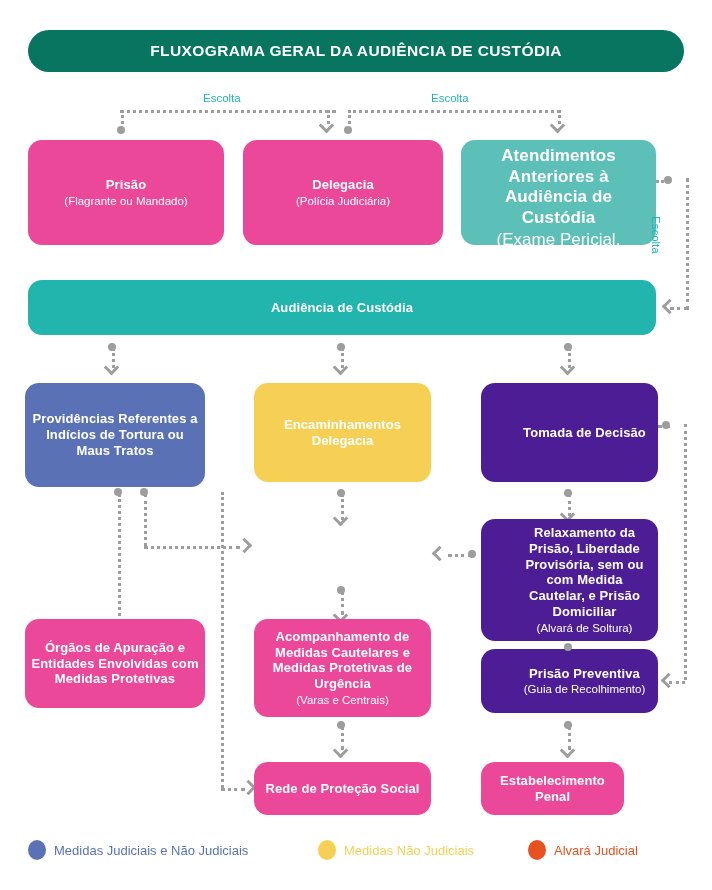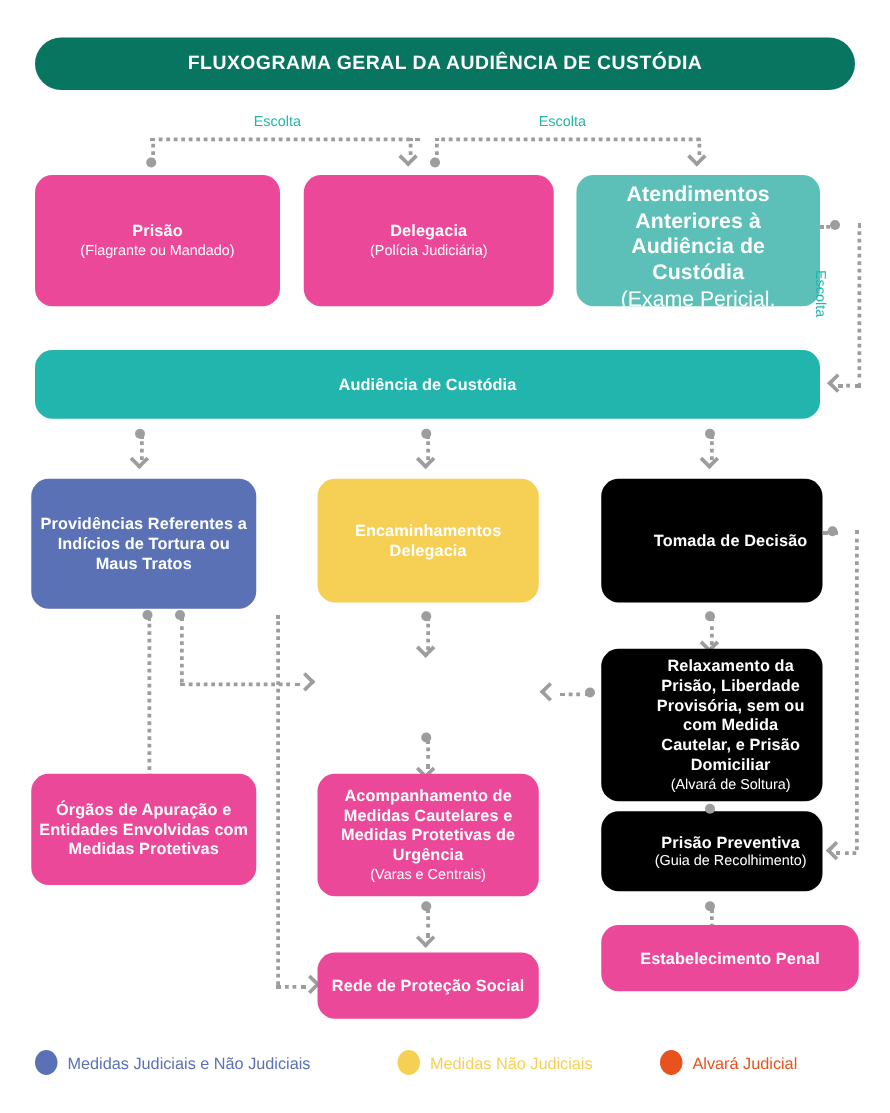--- a/index.html
+++ b/index.html
@@ -58,21 +58,21 @@
     font-size: 15.5px;
     letter-spacing: .4px;
   }
 
   
   .c-teal   { background: #ec4899; }
   .c-bright { background: #22b5ad; }
   .c-green  { background: #0d8266; }
   .c-blue   { background: #5a72b5; }
   .c-yellow { background: #f6d055; }
-  .c-orange { background: #000000; padding-left: 36px; }
+  .c-orange { background: #4c1d95; padding-left: 36px; }
 
   
   #box-anteriores {
     padding: 0;
     justify-content: flex-start;
     background: #5cc0b8;
   }
   #box-anteriores .seg-top {
     flex: 1;
     width: 100%;
@@ -294,21 +294,21 @@
   <div class="arrow-d" style="left:335px; top:745px;"></div>
 
   <div class="dot" style="left:564px; top:721px;"></div>
   <div class="vline" style="left:568px; top:726px; height:24px;"></div>
   <div class="arrow-d" style="left:562px; top:745px;"></div>
 
   <div class="box c-teal" style="left:254px; top:762px; width:177px; height:53px;">
     <span class="ttl">Rede de Proteção Social</span>
   </div>
 
-  <div class="box c-teal" style="left:481px; top:740px; width:206px; height:53px;">
+  <div class="box c-teal" style="left:481px; top:762px; width:143px; height:53px;">
     <span class="ttl">Estabelecimento Penal</span>
   </div>
 
   <div id="legend">
     <div class="leg-item" style="left:0px; top:0px; color:#5a72b5;">
       <span class="leg-dot" style="background:#5a72b5;"></span>
       <span>Medidas Judiciais e Não Judiciais</span>
     </div>
     <div class="leg-item" style="left:290px; top:0px; color:#f6d055;">
       <span class="leg-dot" style="background:#f6d055;"></span>

